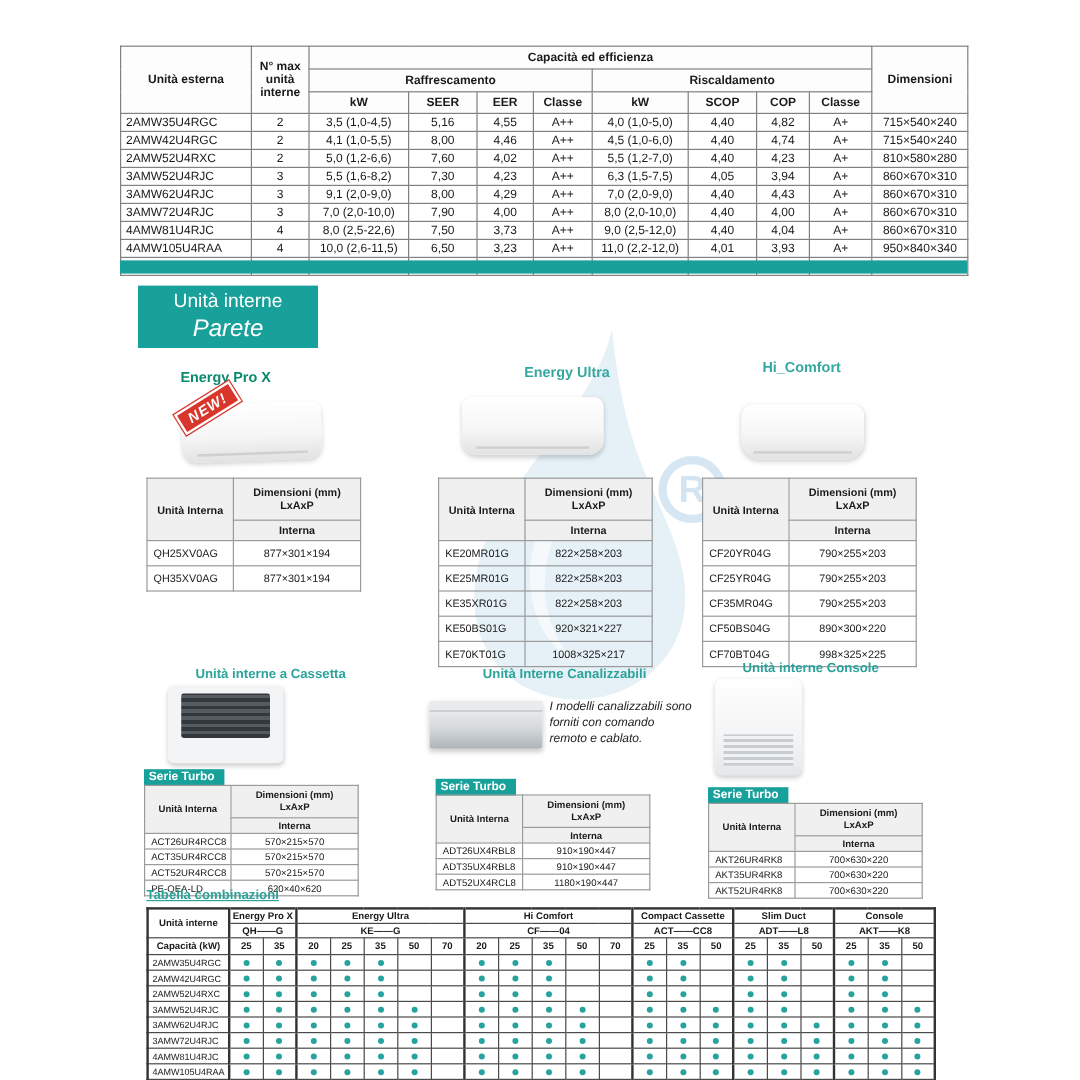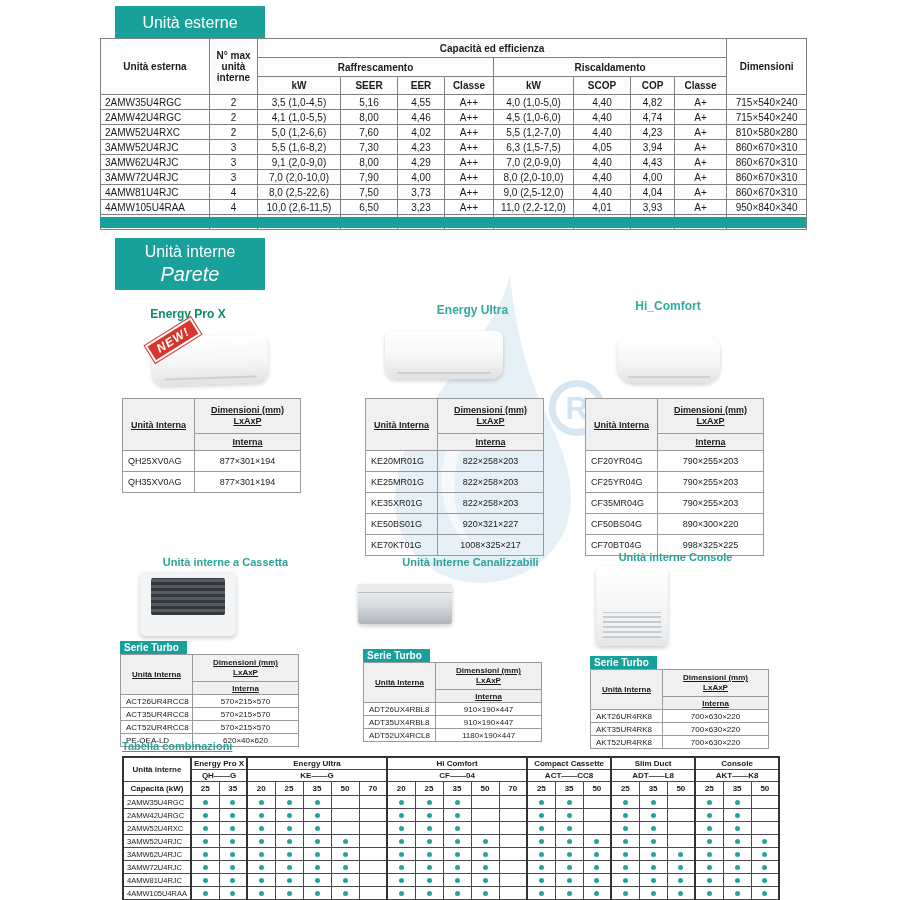--- a/index.html
+++ b/index.html
@@ -45,21 +45,21 @@
   .aw1{left:385px;top:331px;width:118px;height:48px;}
   .aw2{left:618px;top:337px;width:102px;height:46px;border-radius:10px 10px 16px 16px;}
 
   .new-stamp{position:absolute;left:146px;top:330px;transform:rotate(-32deg);background:#d8352b;
              color:#fff;font-weight:bold;font-style:italic;font-size:12px;letter-spacing:1px;
              padding:1px 7px;border:2px solid #ffffff;box-shadow:0 0 0 1px #d8352b;z-index:2;}
 
   
   .dim-table{position:absolute;border-collapse:collapse;table-layout:fixed;background:transparent;}
   .dim-table th,.dim-table td{border:1px solid #9a9a9a;text-align:center;padding:0 2px;overflow:hidden;}
-  .dim-table thead th{background:#f0f0f1;font-weight:bold;text-decoration:underline;}
+  .dim-table thead th{background:#f0f0f1;font-weight:bold;}
   .dim-table td.model{text-align:left;padding-left:5px;}
   .wall-table{font-size:9px;width:178px;}
   .wall-table thead tr:nth-child(1) th{height:34px;}
   .wall-table thead tr:nth-child(2) th{height:16px;}
   .wall-table tbody td{height:20px;}
   .wt0{left:122px;top:398px;}
   .wt1{left:365px;top:398px;}
   .wt2{left:585px;top:398px;}
   .hdr-line{display:block;line-height:1.25;}
 
@@ -119,23 +119,20 @@
 
   <svg class="watermark" viewBox="0 0 280 330">
     <path d="M168 6 C160 48 118 96 88 138 C58 180 48 214 52 248 C57 292 96 322 142 320 C190 318 228 284 230 238 C232 196 208 160 192 118 C180 87 172 48 168 6 Z" fill="#cfe3f1" opacity="0.55"></path>
     <path d="M118 150 C88 200 90 262 140 292 C100 252 106 200 130 158 Z" fill="#ffffff" opacity="0.6"></path>
     <circle cx="236" cy="142" r="25" fill="none" stroke="#cfe3f1" stroke-width="7" opacity="0.85"></circle>
     <text x="236" y="153" font-size="32" font-weight="bold" fill="#cfe3f1" text-anchor="middle" opacity="0.9" font-family="Liberation Sans, sans-serif">R</text>
   </svg>
 
   <div class="layer">
 
-  <div class="title-block tb-outdoor">
-    <span class="tb-line1">Unità esterne</span>
-  </div>
 
   <table class="outdoor-table">
     <colgroup>
       <col style="width:109px">
           <col style="width:48px">
           <col style="width:83px">
           <col style="width:57px">
       <col style="width:47px">
           <col style="width:49px">
           <col style="width:80px">
@@ -416,20 +413,21 @@
   <div class="sec-title st0">Unità interne a Cassetta</div>
   <div class="sec-title st1">Unità Interne Canalizzabili</div>
   <div class="sec-title st2">Unità interne Console</div>
 
   <div class="ac-cassette">
         <div class="grille"></div>
       </div>
   <div class="ac-duct"></div>
   <div class="ac-console"></div>
 
+  <div class="sec-desc sd1">I modelli canalizzabili sono forniti con comando remoto e cablato.</div>
 
   <div class="serie-badge sb0">Serie Turbo</div>
   <div class="serie-badge sb1">Serie Turbo</div>
   <div class="serie-badge sb2">Serie Turbo</div>
 
   <table class="dim-table serie-table srt0">
     <colgroup>
           <col style="width:72px">
           <col style="width:106px">
         </colgroup>

